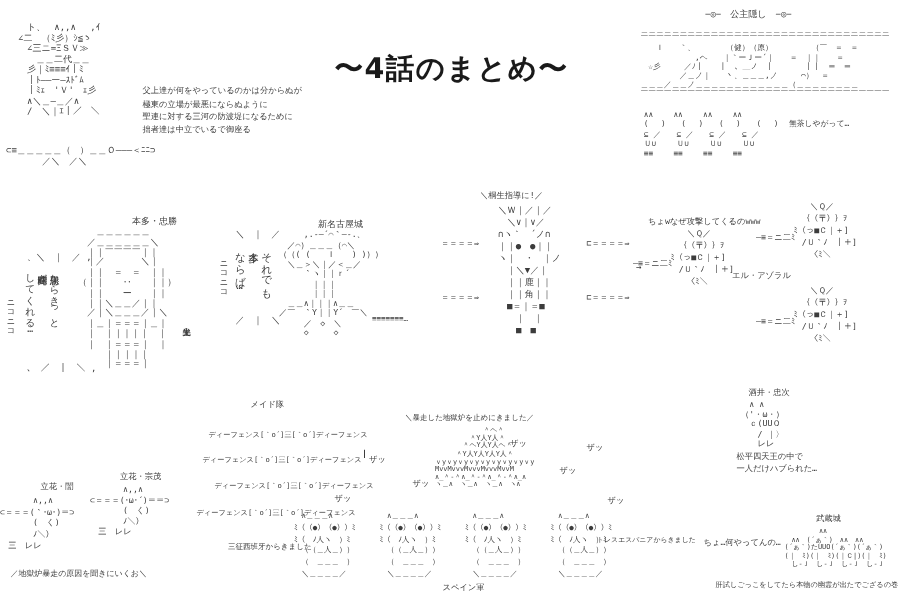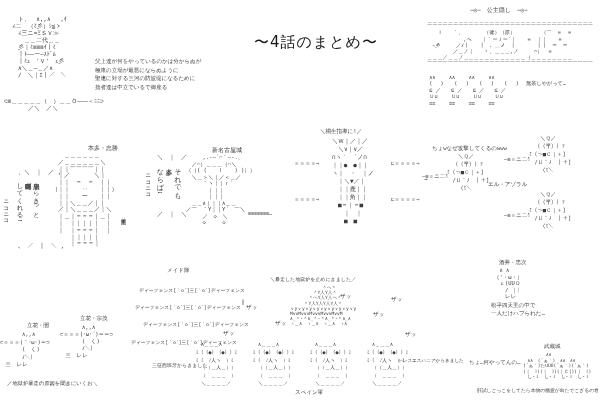--- a/index.html
+++ b/index.html
@@ -7,21 +7,21 @@
   #canvas {
     position:relative; width:600px; height:400px; background:#ffffff;
     overflow:hidden; color:#3c3c3c;
     font-family:"DejaVu Sans Mono", monospace;
   }
   .aa  { position:absolute; white-space:pre; line-height:1.15; }
   .txt { position:absolute; white-space:pre; line-height:1.35; }
   .vtx { position:absolute; white-space:pre; writing-mode:vertical-rl;
          text-orientation:upright; line-height:1.25; }
   #title {
-    position:absolute; left:254px; top:33px; font-size:15px; font-weight:normal;
+    position:absolute; left:223px; top:33px; font-size:19px; font-weight:bold;
     color:#1a1a1a; font-family:"DejaVu Sans", sans-serif; letter-spacing:1px;
     white-space:pre;
   }
   .m-line { white-space:pre; }
   .m-line:nth-child(1){ margin-left:8px; }
   .m-line:nth-child(2){ margin-left:4px; }
   .m-line:nth-child(3){ margin-left:12px; }
   .m-line:nth-child(4){ margin-left:0; }
 </style>
 </head>

